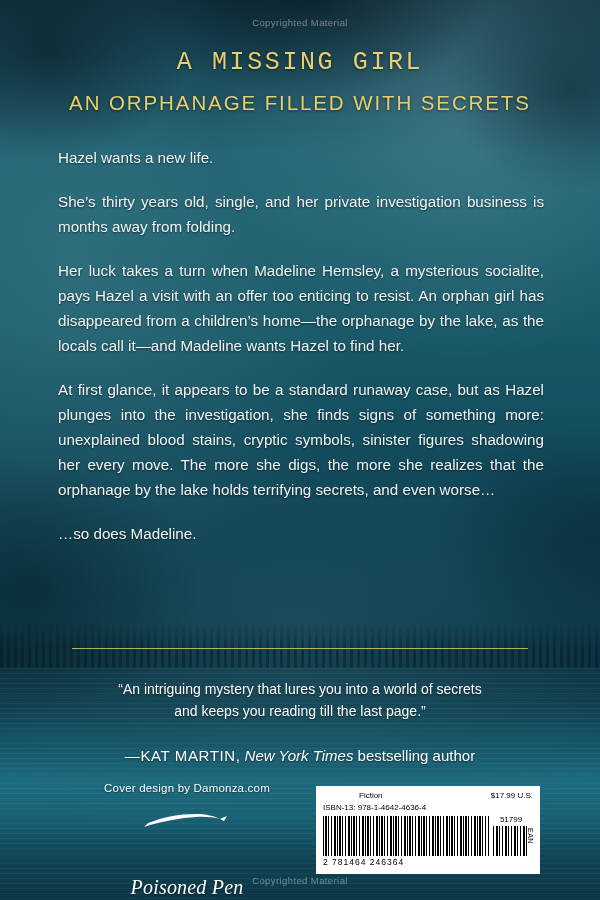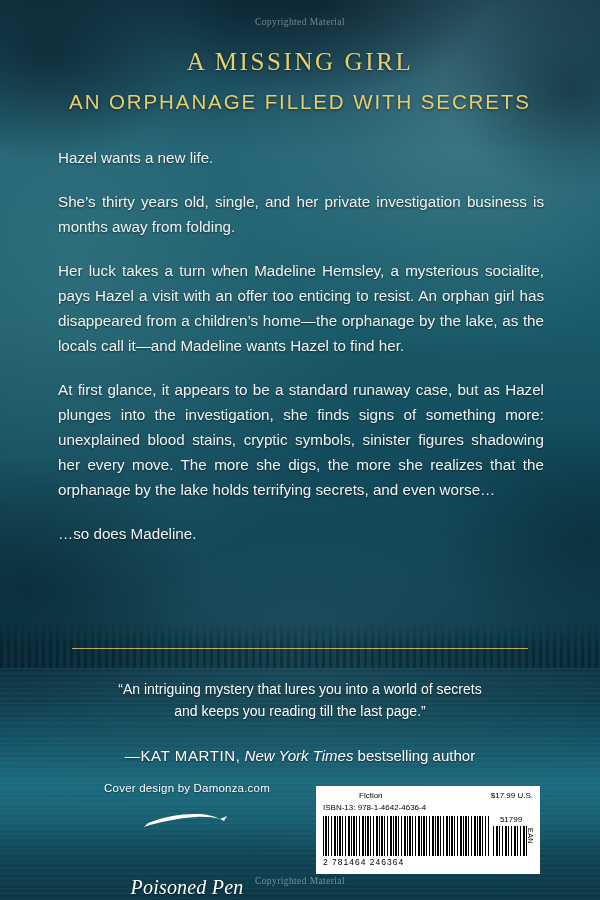--- a/index.html
+++ b/index.html
@@ -44,21 +44,21 @@
 
   
   .copyright-strip {
     position: absolute;
     left: 0;
     width: 600px;
     text-align: center;
     font-size: 9.5px;
     letter-spacing: 0.4px;
     color: rgba(255,255,255,0.40);
-    font-family: Liberation Serif, serif;
+    font-family: Liberation Sans, sans-serif;
   }
   .copyright-top { top: 17px; }
   .copyright-bottom { bottom: 14px; }
 
   
   .tex {
     position: absolute;
     pointer-events: none;
   }
   .tex1 {
@@ -105,21 +105,21 @@
   }
 
   .headline-block {
     position: absolute;
     top: 48px;
     left: 0;
     width: 600px;
     text-align: center;
   }
   .headline1 {
-    font-family: Liberation Serif, serif;
+    font-family: Liberation Mono, monospace;
     font-size: 25px;
     letter-spacing: 2.6px;
     color: #e7cf6f;
     font-weight: 400;
     text-shadow: 0 1px 3px rgba(0,0,0,0.5);
   }
   .headline2 {
     margin-top: 14px;
     font-family: "Liberation Sans", sans-serif;
     font-size: 20.5px;

